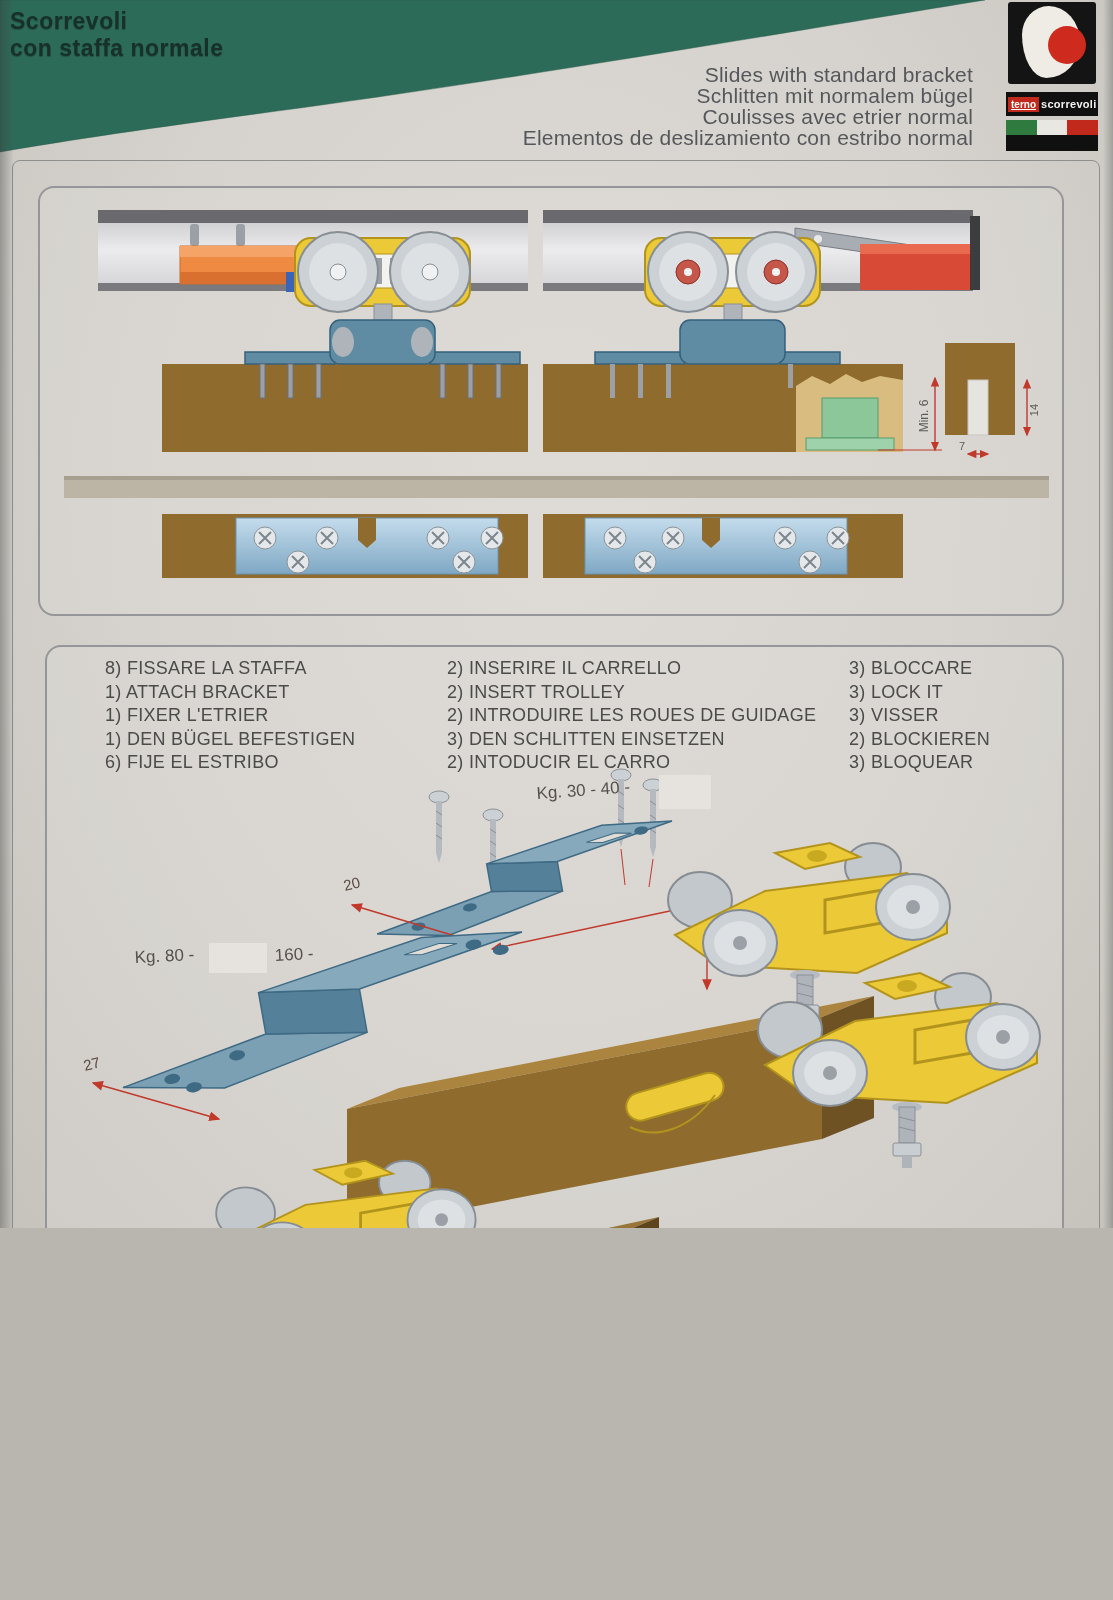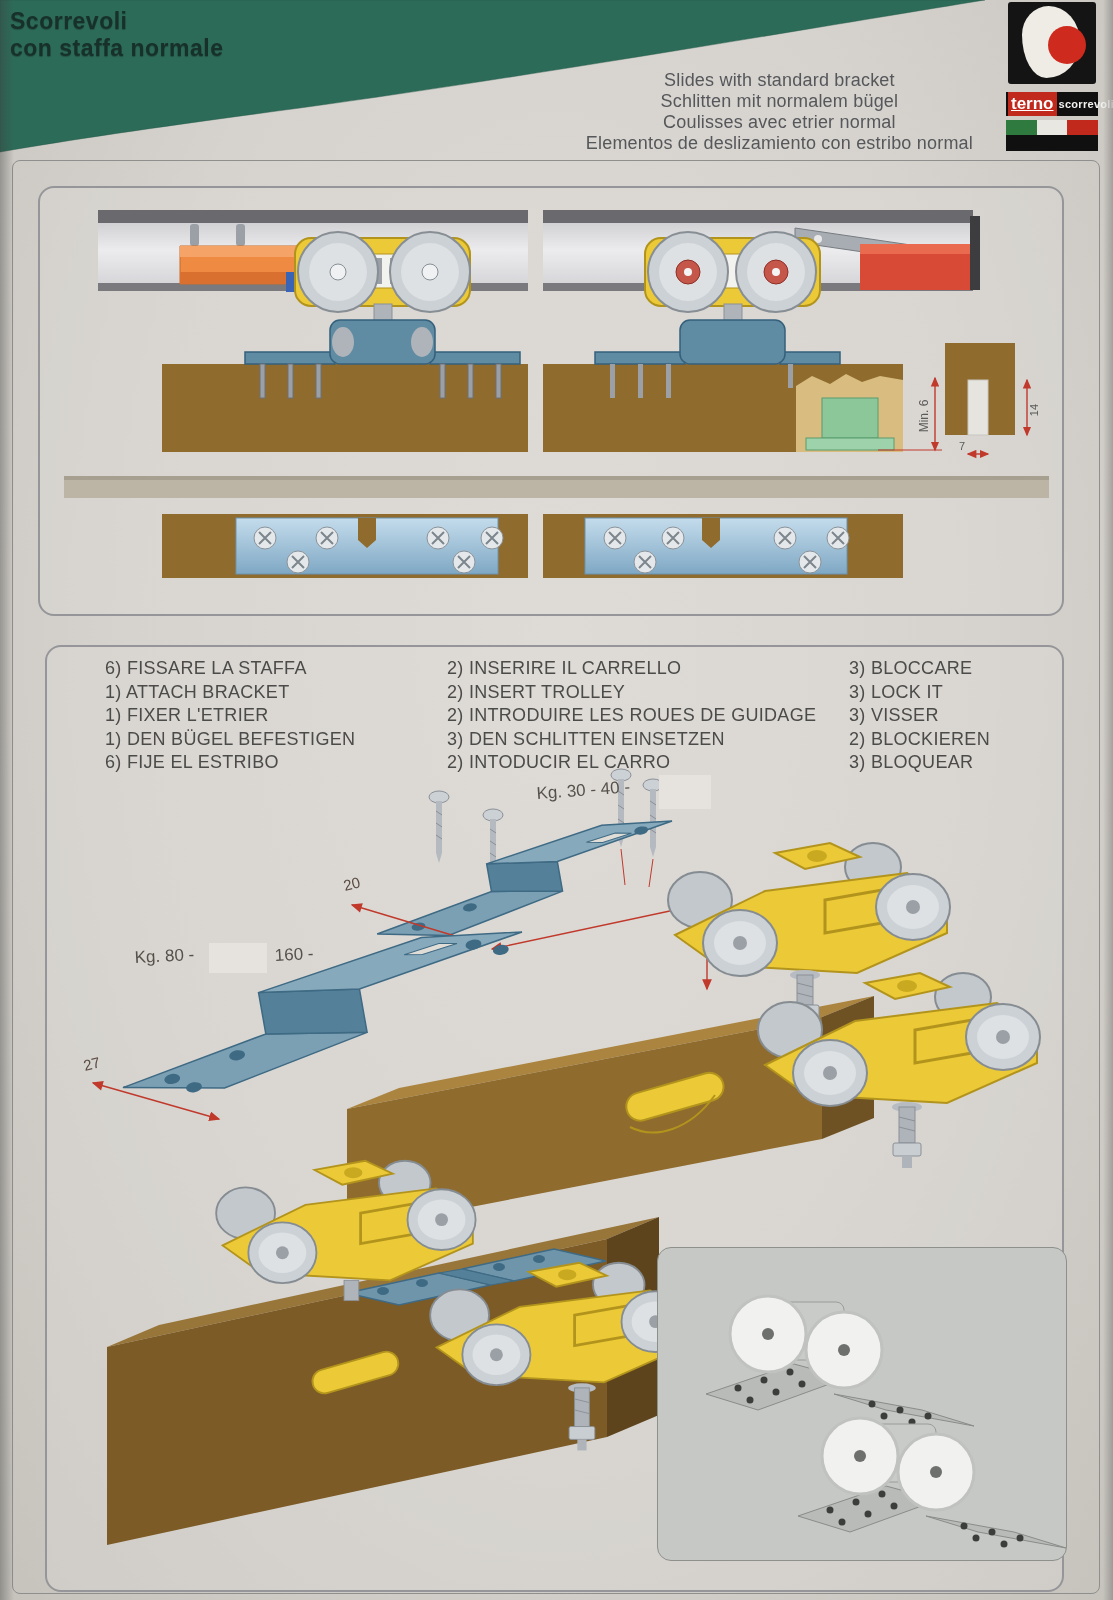--- a/index.html
+++ b/index.html
@@ -1,38 +1,38 @@
 <!DOCTYPE html>
 <html><head>
 <meta charset="utf-8">
 <style>
   html,body{margin:0;padding:0;background:#b9b6b0;}
-  .page{position:relative;width:1113px;height:1600px;margin:0 auto;overflow:hidden;
+  .page{position:relative;width:1113px;height:1228px;margin:0 auto;overflow:hidden;
         background:radial-gradient(ellipse at 50% 40%, #dedbd6 0%, #d6d3ce 55%, #c6c3bd 100%);
         font-family:"Liberation Sans", sans-serif;}
   .page::before{content:"";position:absolute;left:0;top:0;bottom:0;width:14px;
         background:linear-gradient(90deg, rgba(60,60,58,.38), rgba(60,60,58,0));pointer-events:none;z-index:50;}
   .page::after{content:"";position:absolute;right:0;top:0;bottom:0;width:10px;
         background:linear-gradient(270deg, rgba(60,60,58,.30), rgba(60,60,58,0));pointer-events:none;z-index:50;}
   .abs{position:absolute;}
 
   
   .swoosh{left:0;top:0;width:1113px;height:170px;}
   .title{left:10px;top:8px;color:#17312a;font-size:23px;font-weight:bold;line-height:27px;
          letter-spacing:.5px;text-shadow:0 1px 1px rgba(0,0,0,.25);}
-  .subtitles{right:140px;top:64px;text-align:center;color:#56575b;font-size:18px;line-height:21px;letter-spacing:.2px;margin-top:6px;}
+  .subtitles{right:140px;top:64px;text-align:right;color:#56575b;font-size:21px;line-height:21px;letter-spacing:.2px;}
 
   
   .logo{left:1006px;top:2px;width:92px;height:150px;}
   .logo-square{position:absolute;left:2px;top:0;width:88px;height:82px;background:#141414;border-radius:3px;}
   .logo-blob{position:absolute;left:14px;top:4px;width:58px;height:72px;background:#efece6;
              border-radius:46% 54% 58% 42%/40% 50% 50% 60%;}
   .logo-dot{position:absolute;left:40px;top:24px;width:38px;height:38px;background:#cf2a1e;border-radius:50%;}
   .logo-bar{position:absolute;left:0;top:90px;width:92px;height:24px;background:#101010;display:flex;align-items:center;}
-  .logo-bar .b1{background:#c2291d;color:#fff;font-size:17px;font-weight:bold;padding:2px 3px;margin-left:2px;text-decoration:underline;}
+  .logo-bar .b1{background:#c2291d;color:#fff;font-size:10px;font-weight:bold;padding:2px 3px;margin-left:2px;text-decoration:underline;}
   .logo-bar .b2{color:#f2f2f0;font-size:11px;font-weight:bold;margin-left:2px;letter-spacing:.3px;}
   .logo-flag{position:absolute;left:0;top:118px;width:92px;height:15px;display:flex;}
   .logo-flag div{flex:1;}
   .logo-black{position:absolute;left:0;top:133px;width:92px;height:16px;background:#101010;}
 
   
   .outer-box{left:12px;top:160px;width:1086px;height:1432px;border:1.5px solid #8f8f8d;border-radius:8px;}
   .sec{border:2px solid #96969a;border-radius:16px;background:rgba(224,222,217,.35);}
   .sec1{left:38px;top:186px;width:1022px;height:426px;}
   .sec2{left:45px;top:645px;width:1015px;height:943px;}
@@ -246,21 +246,21 @@
           <path d="M569,344 l12,12 M581,344 l-12,12 M627,344 l12,12 M639,344 l-12,12 M739,344 l12,12 M751,344 l-12,12
                    M792,344 l12,12 M804,344 l-12,12 M599,368 l12,12 M611,368 l-12,12 M764,368 l12,12 M776,368 l-12,12"></path>
         </g>
       </g>
     </svg>
   </div>
 
   <div class="abs sec sec2">
 
     <div class="abs instr c1">
-      <div>6) FISSARE LA STAFFA</div>
+      <div>8) FISSARE LA STAFFA</div>
       <div>1) ATTACH BRACKET</div>
       <div>1) FIXER L'ETRIER</div>
       <div>1) DEN BÜGEL BEFESTIGEN</div>
       <div>6) FIJE EL ESTRIBO</div>
     </div>
     <div class="abs instr c2">
       <div>2) INSERIRE IL CARRELLO</div>
       <div>2) INSERT TROLLEY</div>
       <div>2) INTRODUIRE LES ROUES DE GUIDAGE</div>
       <div>3) DEN SCHLITTEN EINSETZEN</div>

